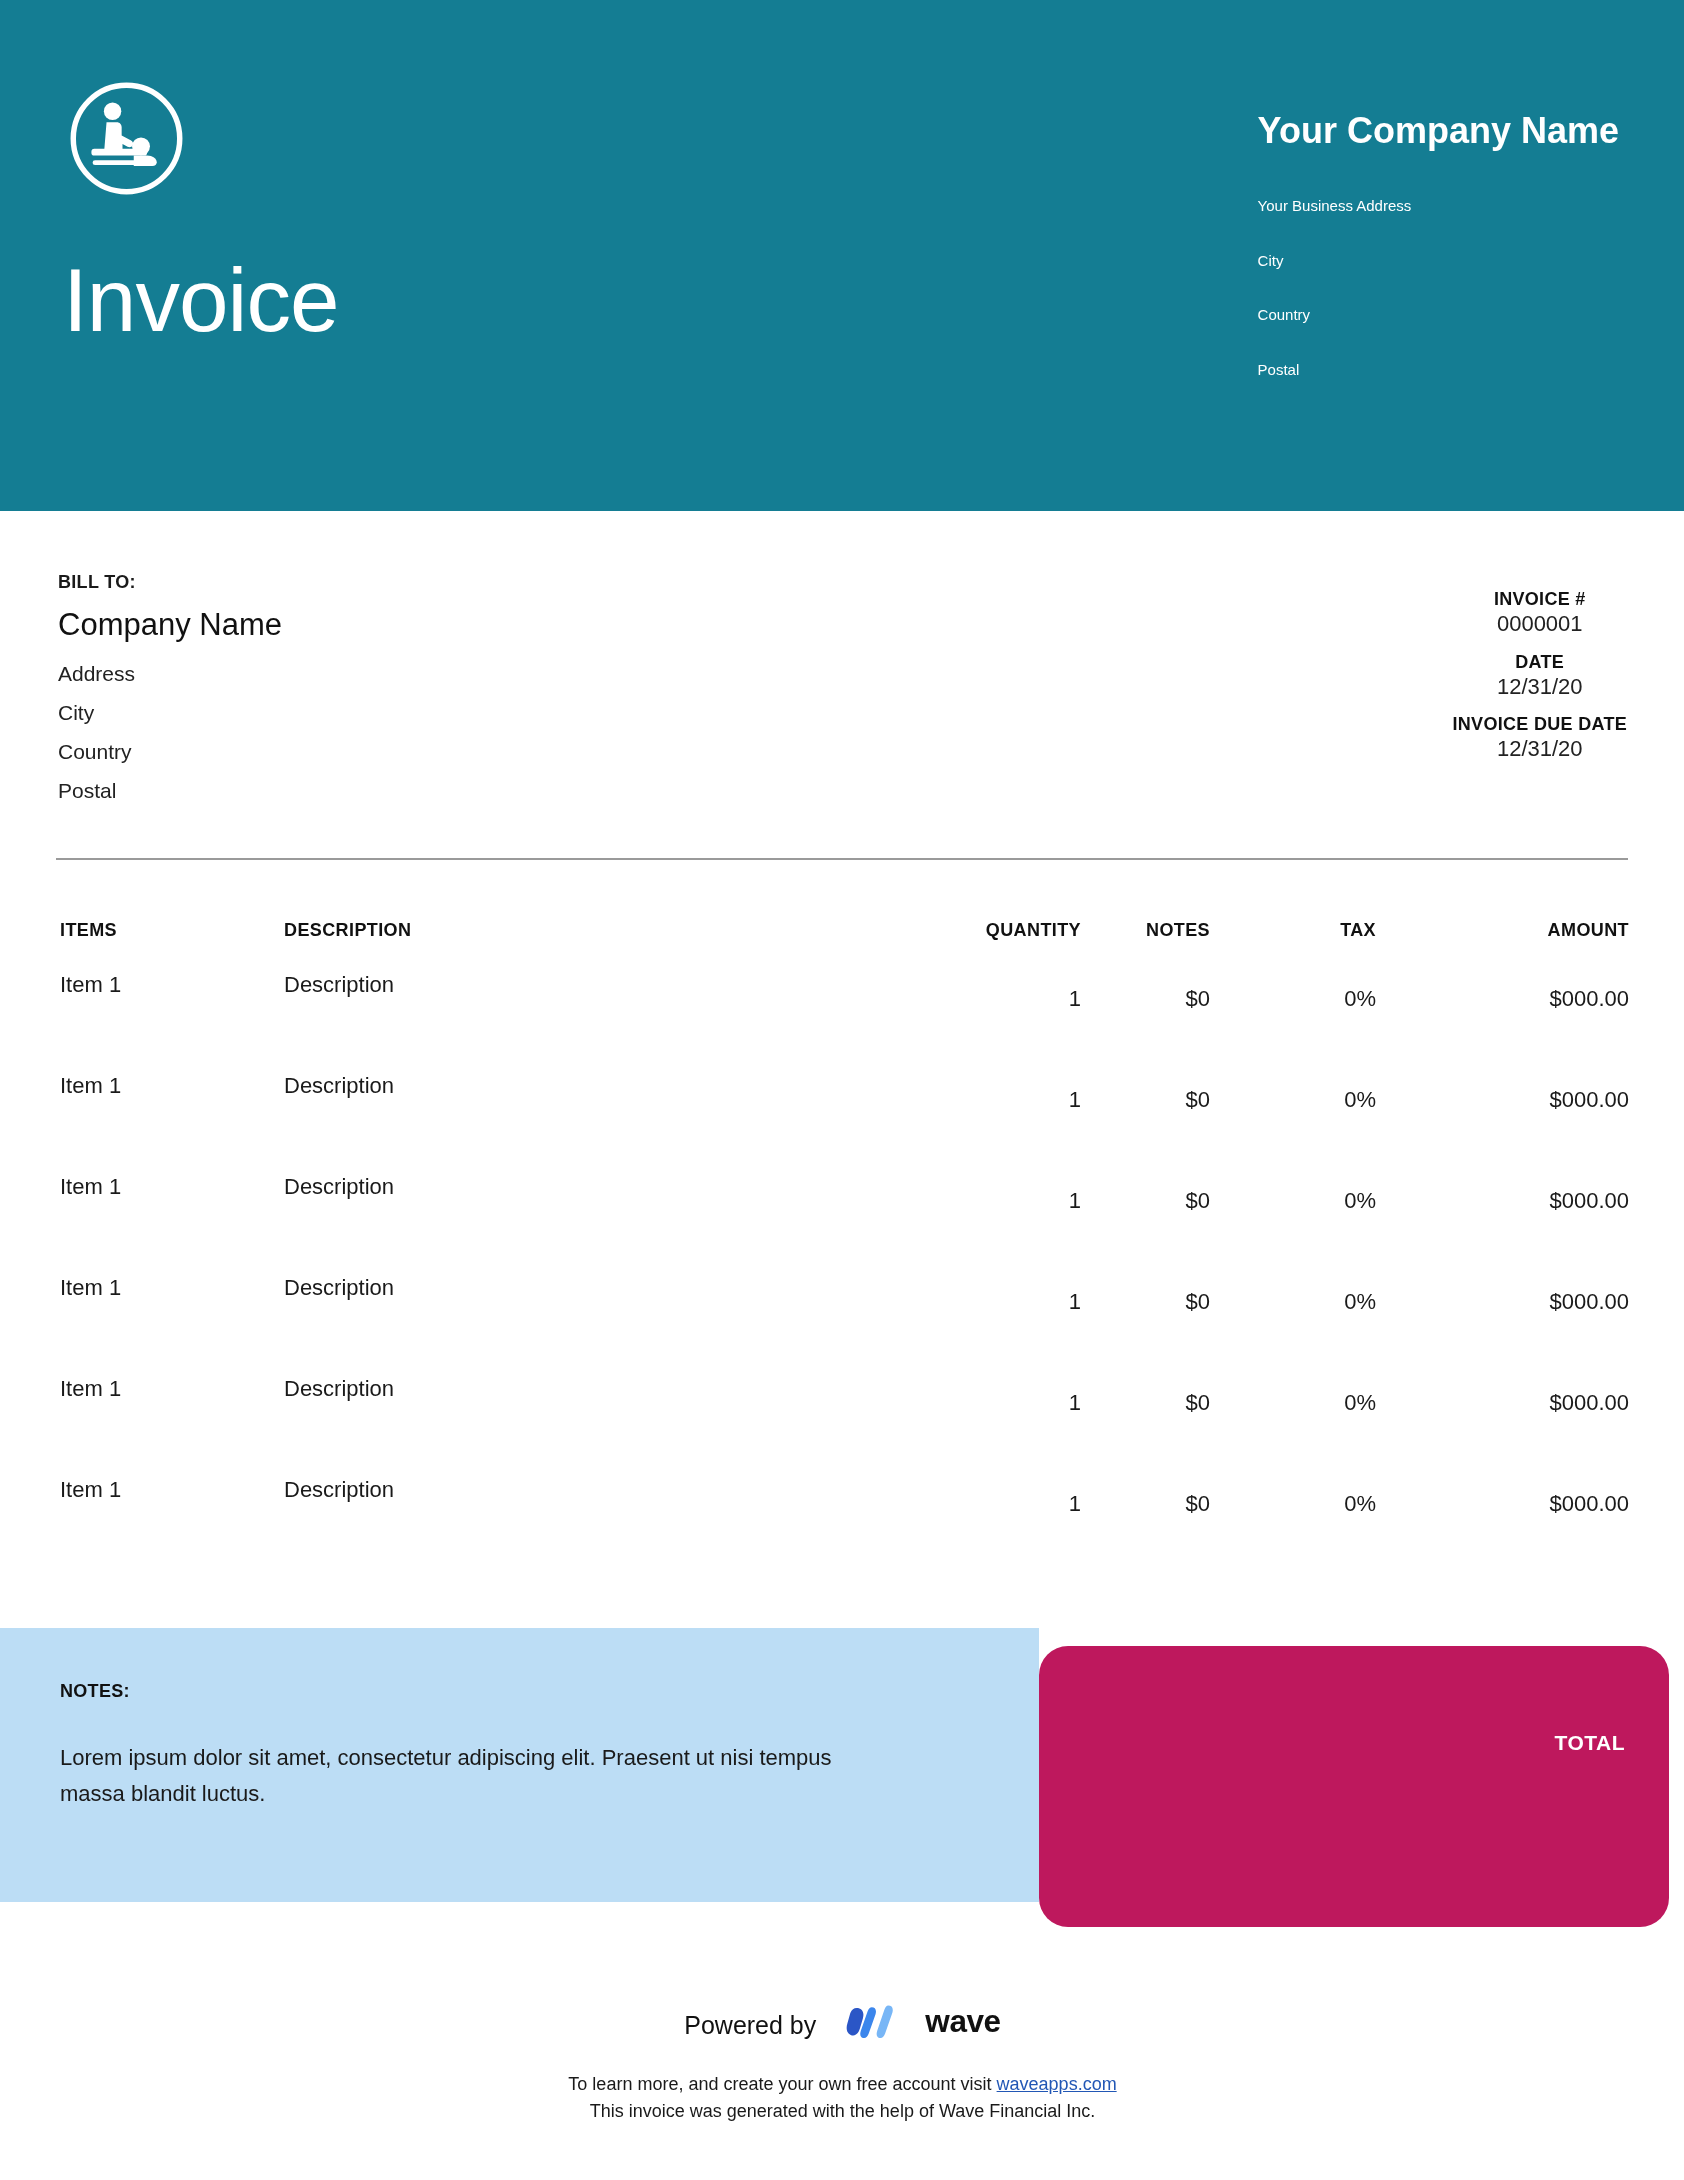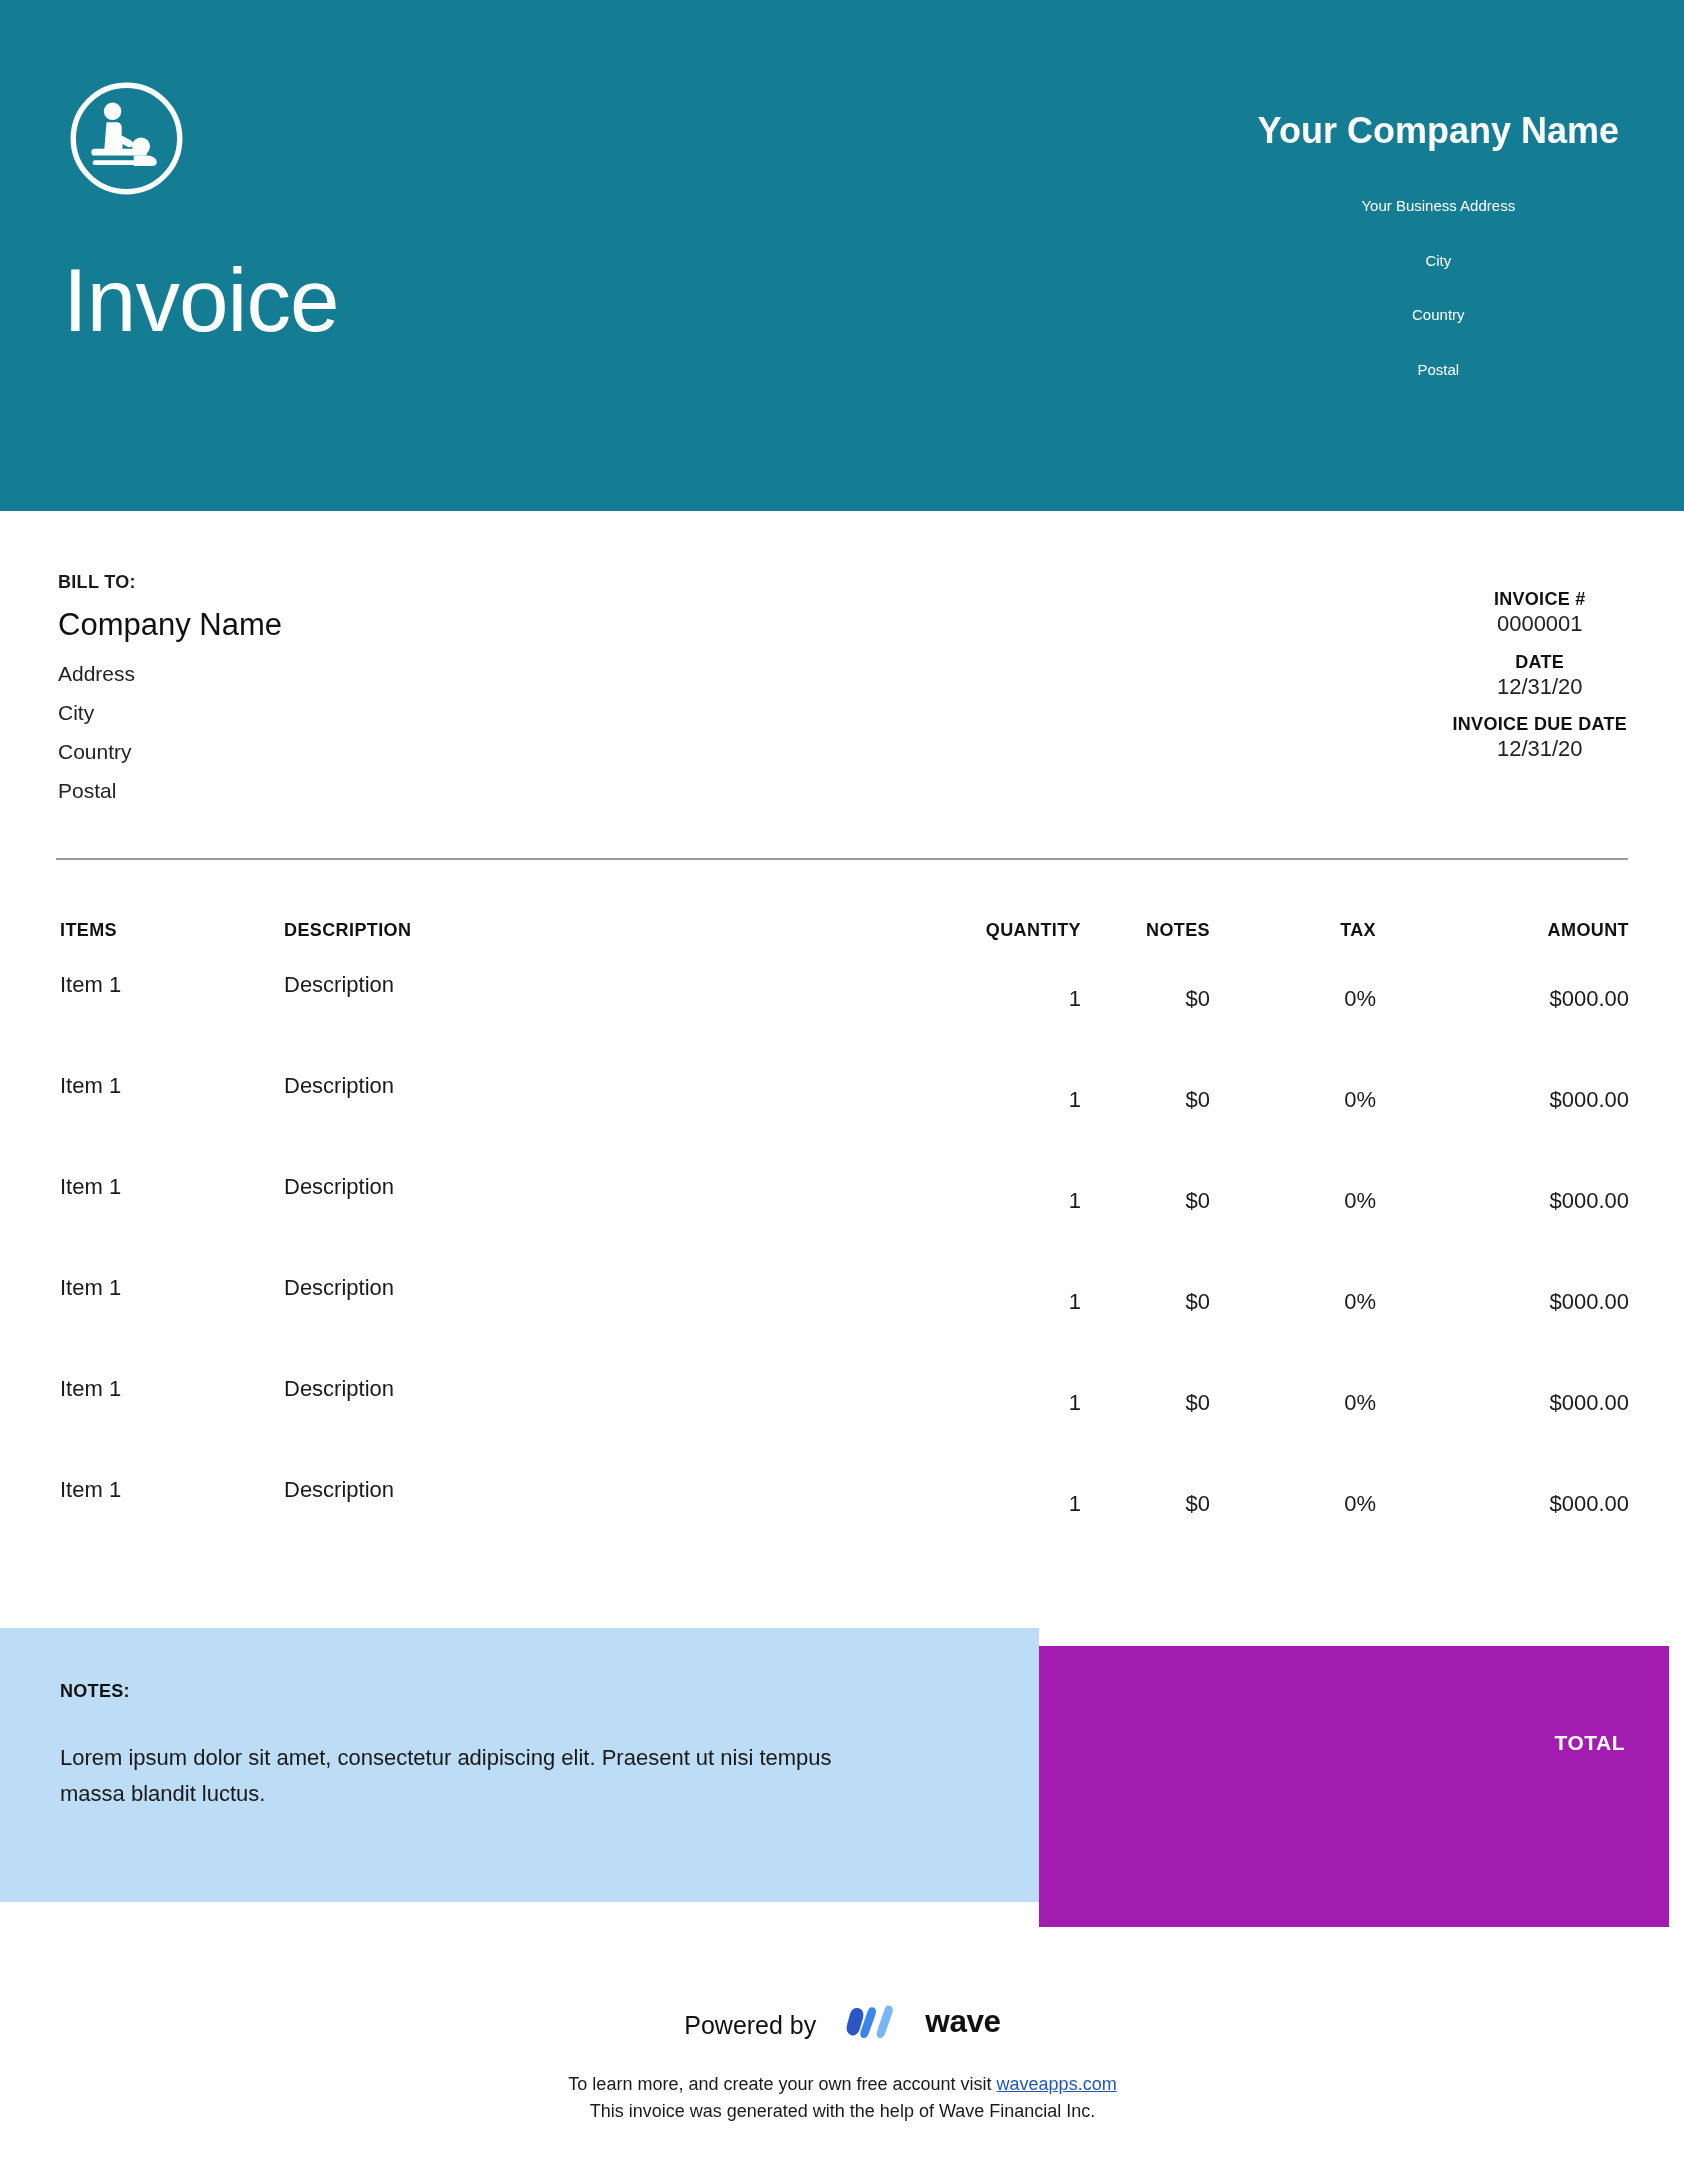--- a/index.html
+++ b/index.html
@@ -46,21 +46,21 @@
     font-size: 89px;
     line-height: 89px;
     font-weight: 300;
     color: #ffffff;
     letter-spacing: -0.9px;
   }
   .header-right {
     position: absolute;
     right: 66px;
     top: 109px;
-    text-align: center;
+    text-align: left;
     color: #ffffff;
   }
   .company-name {
     font-size: 36px;
     line-height: 43px;
     font-weight: bold;
     color: #ffffff;
     margin-bottom: 41px;
     white-space: nowrap;
   }
@@ -211,21 +211,22 @@
     font-weight: 400;
     color: #1a1a1a;
   }
 
   .total-block {
     position: absolute;
     left: 1039px;
     top: 1646px;
     width: 630px;
     height: 281px;
-    background: #a21caf;
+    background: #be185d;
+    border-radius: 29px;
   }
   .total-label {
     position: absolute;
     right: 44px;
     top: 85px;
     font-size: 21px;
     font-weight: bold;
     color: #ffffff;
     letter-spacing: 0.5px;
   }

